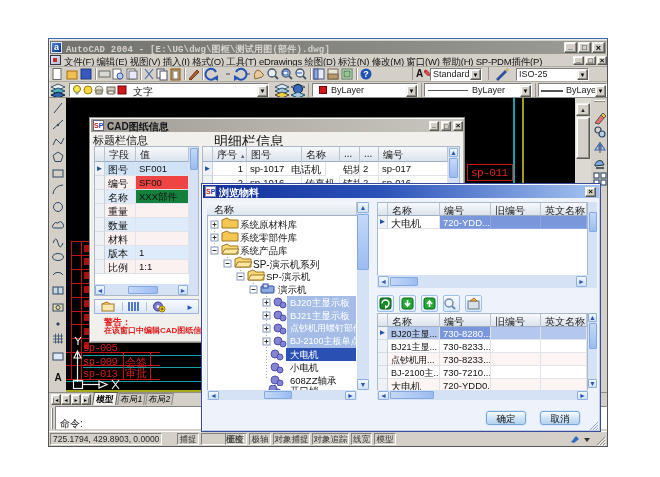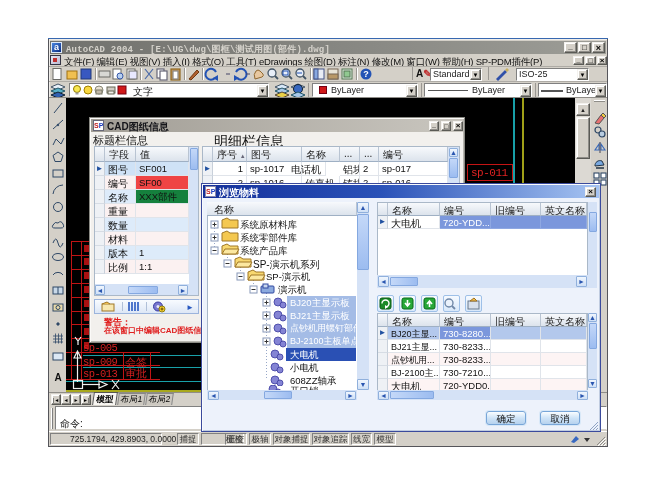--- a/index.html
+++ b/index.html
@@ -261,21 +261,21 @@
 <div class="a" style="left:93px;top:392px;width:24px;height:13px;background:#f8f6f2;border:1px solid #555;border-bottom:none;font-size:8.5px;font-weight:bold;text-align:center;line-height:12px;transform:skewX(-8deg)">模型</div>
 <div class="a" style="left:118px;top:393px;width:27px;height:12px;background:#ccc8c0;border:1px solid #888;border-bottom:none;font-size:8.5px;text-align:center;line-height:11px;transform:skewX(-8deg)">布局1</div>
 <div class="a" style="left:146px;top:393px;width:27px;height:12px;background:#ccc8c0;border:1px solid #888;border-bottom:none;font-size:8.5px;text-align:center;line-height:11px;transform:skewX(-8deg)">布局2</div>
 
 <div class="a" style="left:49px;top:406px;width:558px;height:25px;background:#d4d0c8"></div>
 <div class="a" style="left:51px;top:408px;width:2px;height:21px;border-left:1px solid #fff;border-right:1px solid #808080"></div>
 <div class="a" style="left:55px;top:406px;width:552px;height:24px;background:#fff;border:1px solid;border-color:#808080 #fff #d4d0c8 #808080"></div>
 <div class="a" style="left:60px;top:417px;font-size:10px;color:#111">命令:</div>
 
 <div class="a" style="left:49px;top:431px;width:558px;height:15px;background:#d4d0c8;border-top:1px solid #fff"></div>
-<div class="a" style="left:50px;top:433px;width:112px;height:12px;background:#d4d0c8;border:1px solid;border-color:#808080 #fff #fff #808080;font-size:8.5px;color:#222;line-height:11px;padding-left:19px;white-space:nowrap">725.1794, 429.8903, 0.0000</div>
+<div class="a" style="left:50px;top:433px;width:112px;height:12px;background:#d4d0c8;border:1px solid;border-color:#808080 #fff #fff #808080;font-size:8.5px;color:#222;line-height:11px;padding-left:2px;white-space:nowrap">725.1794, 429.8903, 0.0000</div>
 <div class="a" style="left:177px;top:433px;width:22px;height:12px;border:1px solid;border-color:#808080 #fff #fff #808080;font-size:8.5px;color:#333;text-align:center;line-height:11px">捕捉</div>
 <div class="a" style="left:201px;top:433px;width:43px;height:12px;border:1px solid;border-color:#808080 #fff #fff #808080;font-size:8.5px;color:#333;text-align:right;line-height:11px">栅格</div>
 <div class="a" style="left:225px;top:433px;width:22px;height:12px;border:1px solid;border-color:#808080 #fff #fff #808080;font-size:8.5px;color:#333;text-align:center;line-height:11px">正交</div>
 <div class="a" style="left:249px;top:433px;width:22px;height:12px;border:1px solid;border-color:#808080 #fff #fff #808080;font-size:8.5px;color:#333;text-align:center;line-height:11px">极轴</div>
 <div class="a" style="left:273px;top:433px;width:37px;height:12px;border:1px solid;border-color:#808080 #fff #fff #808080;font-size:8.5px;color:#333;text-align:center;line-height:11px">对象捕捉</div>
 <div class="a" style="left:312px;top:433px;width:37px;height:12px;border:1px solid;border-color:#808080 #fff #fff #808080;font-size:8.5px;color:#333;text-align:center;line-height:11px">对象追踪</div>
 <div class="a" style="left:351px;top:433px;width:21px;height:12px;border:1px solid;border-color:#808080 #fff #fff #808080;font-size:8.5px;color:#333;text-align:center;line-height:11px">线宽</div>
 <div class="a" style="left:374px;top:433px;width:22px;height:12px;border:1px solid;border-color:#808080 #fff #fff #808080;font-size:8.5px;color:#333;text-align:center;line-height:11px">模型</div>
 <svg class="a" style="left:568px;top:434px" width="30" height="11">
     <path d="M3 8 L8 2 L11 5 L6 9 Z" fill="#3868c0"></path>

